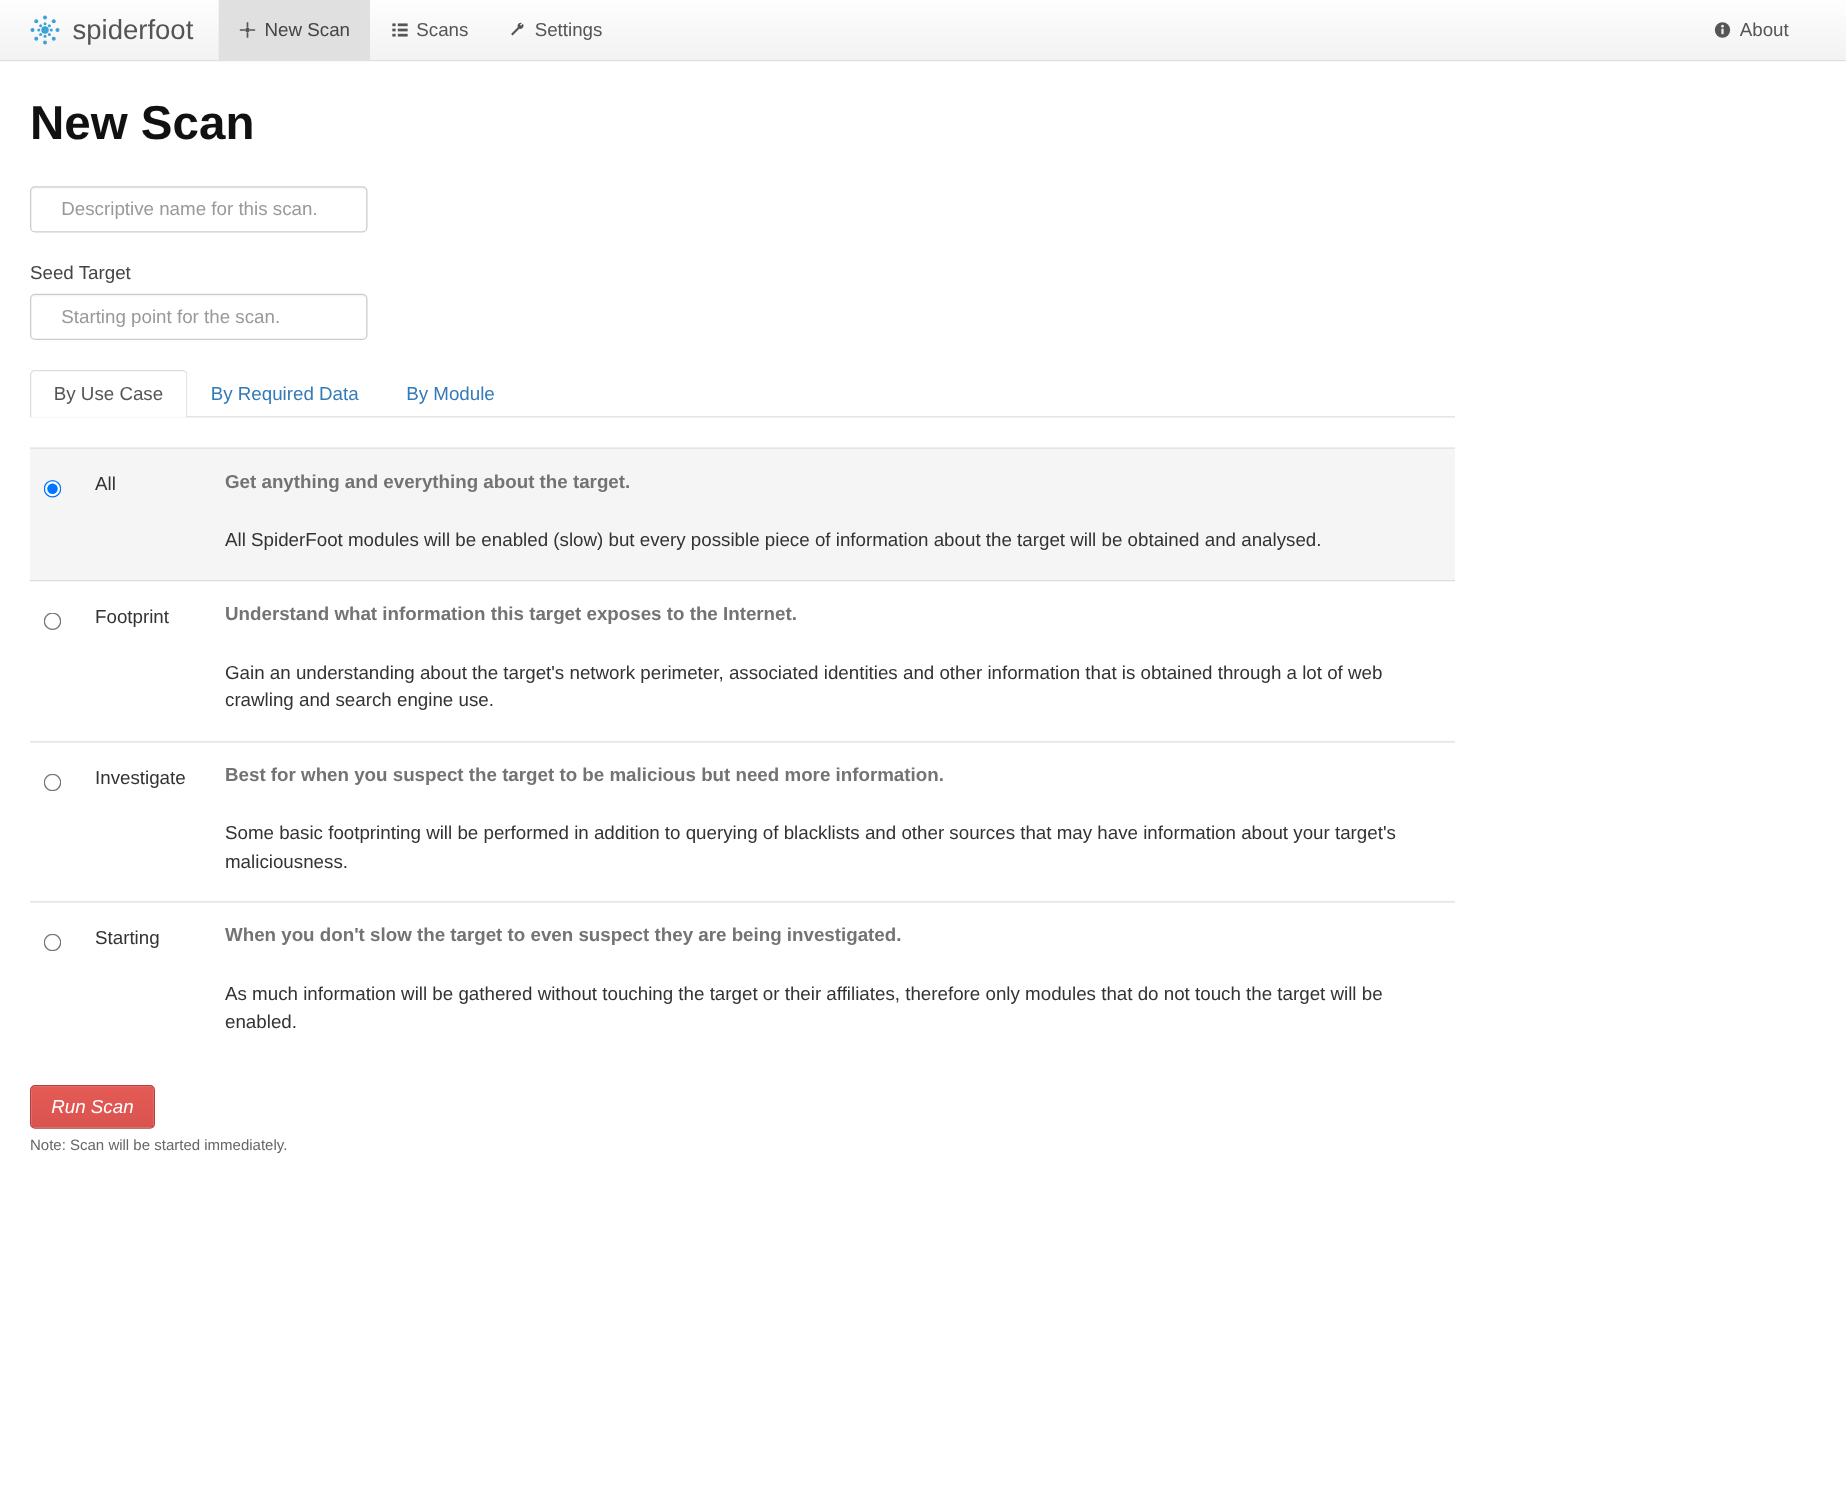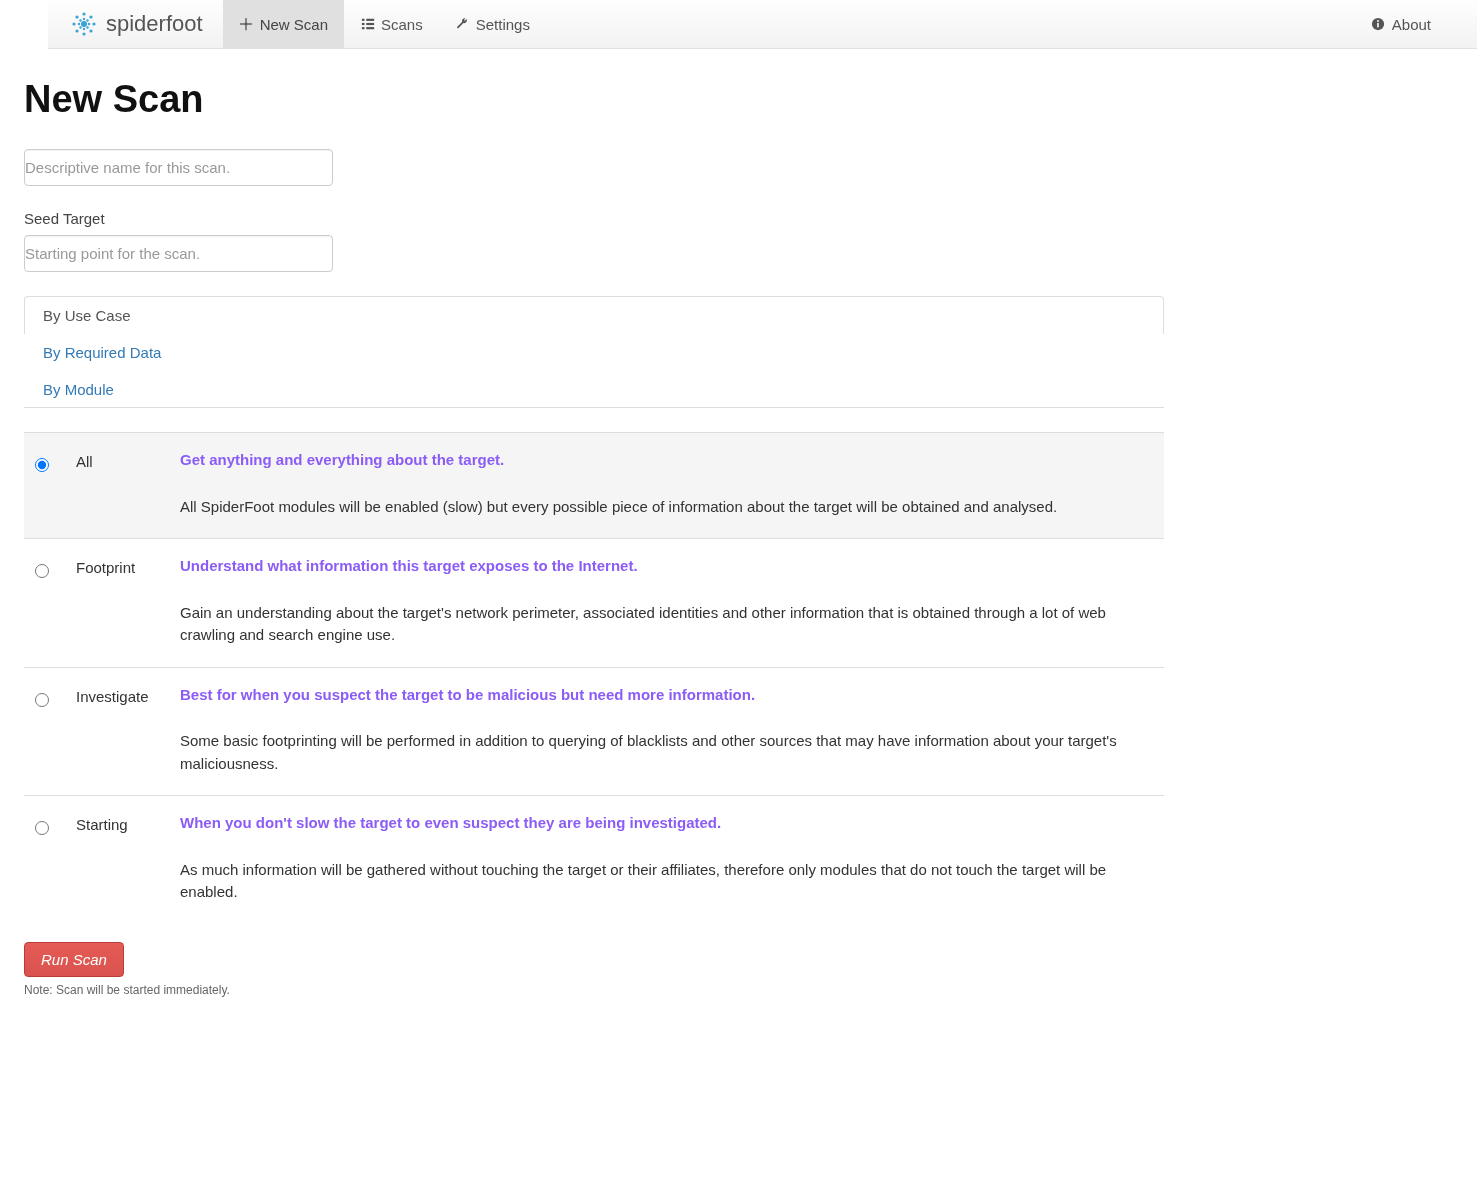--- a/index.html
+++ b/index.html
@@ -10,21 +10,20 @@
     color: #333;
     background: #fff;
   }
   .navbar {
     background: linear-gradient(to bottom, #fefefe, #f2f2f2);
     border-bottom: 1px solid #e0e0e0;
     height: 49px;
     display: flex;
     align-items: stretch;
     padding-left: 20px;
-    margin-left: 48px;
   }
   .brand {
     display: flex;
     align-items: center;
     font-size: 22px;
     color: #555;
     font-weight: 300;
     padding-right: 20px;
   }
   .brand-logo {
@@ -75,36 +74,35 @@
   .form-group {
     margin-bottom: 24px;
   }
   .form-group label {
     display: block;
     font-size: 15px;
     color: #444;
     margin-bottom: 8px;
   }
   .form-control {
-    width: 309px;
+    width: 270px;
     height: 37px;
-    padding: 6px 0;
+    padding: 6px 24px;
     font-size: 15px;
     color: #555;
     background: #fff;
     border: 1px solid #ccc;
     border-radius: 4px;
     box-shadow: inset 0 1px 1px rgba(0,0,0,0.05);
   }
   .form-control::placeholder { color: #999; }
   .tabs {
     display: flex;
     border-bottom: 1px solid #ddd;
     margin-top: 10px;
-    flex-direction: column;
   }
   .tab {
     padding: 10px 18px;
     font-size: 15px;
     color: #337ab7;
     cursor: pointer;
     border: 1px solid transparent;
     border-bottom: none;
     border-radius: 4px 4px 0 0;
     margin-bottom: -1px;
@@ -134,21 +132,21 @@
     padding-left: 6px;
     padding-top: 22px;
   }
   .usecase-row td.name-cell {
     width: 104px;
     padding-top: 18px;
     color: #333;
   }
   .usecase-row td.desc-cell b {
     font-weight: 700;
-    color: #8b5cf6;
+    color: #737373;
   }
   .usecase-row td.desc-cell .long {
     margin-top: 24px;
     color: #333;
   }
   .btn-run {
     display: inline-block;
     margin-top: 18px;
     padding: 8px 16px;
     font-size: 15px;

